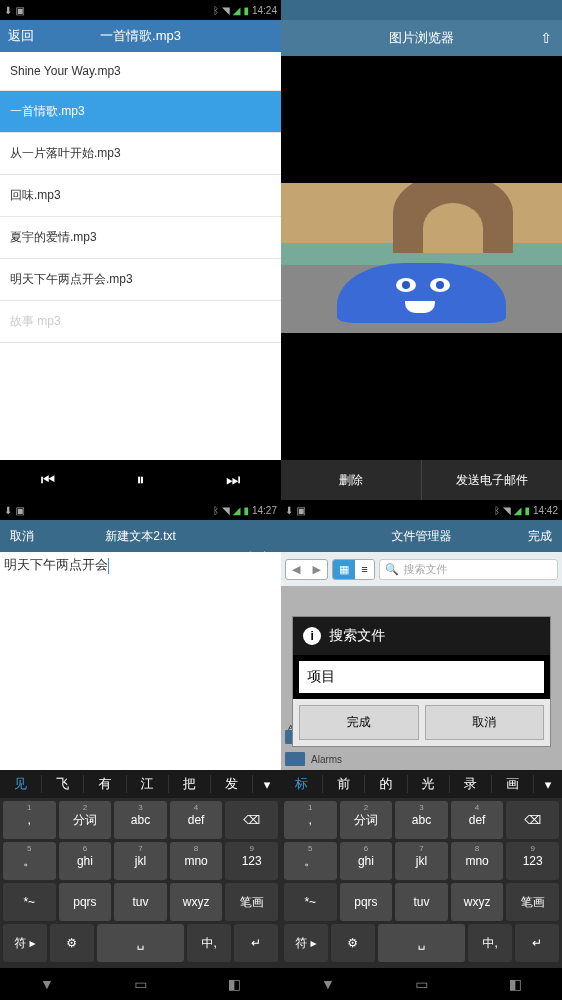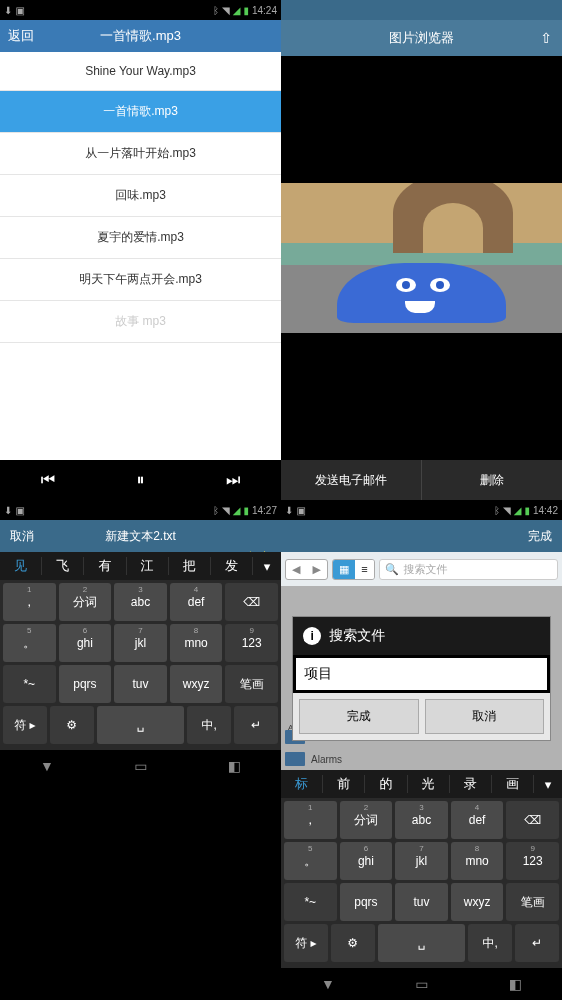--- a/index.html
+++ b/index.html
@@ -12,21 +12,21 @@
 .status-left, .status-right { display: flex; gap: 3px; align-items: center; }
 .status-icon { font-size: 10px; }
 
 
 .header-blue { background: #3a7ab5; color: #fff; height: 32px; display: flex; align-items: center; justify-content: space-between; padding: 0 8px; font-size: 13px; }
 .header-blue-title { position: absolute; left: 0; right: 0; text-align: center; pointer-events: none; }
 .progress-bar-row { background: #000; color: #fff; padding: 8px 6px; display: flex; align-items: center; gap: 6px; font-size: 10px; }
 .progress-track { flex: 1; height: 3px; background: #444; position: relative; border-radius: 2px; }
 .progress-fill { position: absolute; left: 0; top: 0; height: 100%; background: #3a9ad5; width: 20%; border-radius: 2px; }
 .progress-thumb { position: absolute; left: 20%; top: 50%; transform: translate(-50%, -50%); width: 14px; height: 14px; background: radial-gradient(circle, #eee 40%, #999 100%); border-radius: 50%; }
-.song-list { flex: 1; background: #fff; overflow-y: hidden; text-align: center; }
+.song-list { flex: 1; background: #fff; overflow-y: hidden; }
 .song-item { padding: 12px 10px; border-bottom: 1px solid #e5e5e5; font-size: 12px; color: #333; }
 .song-item.selected { background: #3aa0e5; color: #fff; }
 .song-item.faded { color: #ccc; }
 .play-controls { background: #000; height: 40px; display: flex; align-items: center; justify-content: space-around; color: #fff; font-size: 16px; }
 .play-btn { cursor: pointer; }
 
 
 .q2-header { background: #4a7a9a; color: #fff; height: 36px; display: flex; align-items: center; justify-content: center; font-size: 13px; position: relative; }
 .q2-share { position: absolute; right: 10px; font-size: 14px; }
 .q2-body { flex: 1; background: #000; display: flex; align-items: center; justify-content: center; }
@@ -57,21 +57,21 @@
 .fm-view-btns { display: flex; border: 1px solid #aaa; border-radius: 3px; overflow: hidden; }
 .fm-view-btn { padding: 3px 6px; font-size: 11px; background: #fff; }
 .fm-view-btn.active { background: #3a9ad5; color: #fff; }
 .fm-search { flex: 1; display: flex; align-items: center; border: 1px solid #ccc; background: #fff; border-radius: 3px; padding: 2px 6px; font-size: 11px; color: #aaa; gap: 4px; }
 .fm-body { flex: 1; background: #fff; position: relative; }
 .fm-overlay { position: absolute; top: 0; left: 0; right: 0; bottom: 0; background: rgba(0,0,0,0.3); display: flex; align-items: flex-start; justify-content: center; padding-top: 30px; }
 .dialog { width: 92%; background: #fff; border: 1px solid #888; }
 .dialog-header { background: #1a1a1a; color: #fff; padding: 10px; display: flex; align-items: center; gap: 8px; font-size: 14px; }
 .dialog-info-icon { width: 18px; height: 18px; background: #fff; color: #000; border-radius: 50%; display: flex; align-items: center; justify-content: center; font-weight: bold; font-size: 12px; }
 .dialog-input-row { padding: 0; }
-.dialog-input { width: 100%; border: 3px solid #000000; padding: 8px; font-size: 14px; outline: none; }
+.dialog-input { width: 100%; border: 6px solid #000000; padding: 8px; font-size: 14px; outline: none; }
 .dialog-btns { display: flex; padding: 6px; gap: 6px; background: #e8e8e8; }
 .dialog-btn { flex: 1; padding: 8px; background: #d8d8d8; border: 1px solid #aaa; text-align: center; font-size: 12px; }
 .fm-folder-icon { width: 40px; height: 30px; background: #5a9ad5; border-radius: 2px 2px 0 0; position: relative; }
 .fm-folder-icon::before { content:''; position: absolute; top: -4px; left: 0; width: 16px; height: 4px; background: #5a9ad5; border-radius: 2px 2px 0 0; }
 .fm-list-row { display: flex; align-items: center; padding: 4px; font-size: 10px; color: #555; gap: 6px; }
 .fm-list-icon { width: 20px; height: 14px; background: #5a9ad5; border-radius: 1px; }
 
 
 .suggestion-row { background: #1a1a1a; height: 28px; display: flex; align-items: center; }
 .sug-item { flex: 1; text-align: center; color: #fff; font-size: 13px; border-right: 1px solid #333; }
@@ -140,22 +140,22 @@
             <div class="car-pupil"></div>
           </div>
         <div class="car-eye right">
             <div class="car-pupil"></div>
           </div>
         <div class="car-mouth"></div>
       </div>
     </div>
   </div>
   <div class="q2-actions">
+    <div class="q2-action-btn">删除</div>
     <div class="q2-action-btn">发送电子邮件</div>
-    <div class="q2-action-btn">删除</div>
   </div>
 </div>
 
 <div class="quadrant">
   <div class="status-bar">
     <div class="status-left">
         <span class="status-icon">⬇</span>
         <span class="status-icon">▣</span>
       </div>
     <div class="status-right">
@@ -163,20 +163,23 @@
         <span class="status-icon">◥</span>
         <span class="status-icon" style="color:#5c5">◢</span>
         <span class="status-icon" style="color:#5c5">▮</span>
         <span>14:27</span>
       </div>
   </div>
   <div class="q34-header">
     <span>取消</span>
     <span class="q34-header-title">新建文本2.txt</span>
     <span class="save-link">保存</span>
+  </div>
+  <div class="text-area">
+    <span>明天下午两点开会</span><span class="cursor"></span>
   </div>
   <div class="suggestion-row">
     <div class="sug-item highlight">见</div>
     <div class="sug-item">飞</div>
     <div class="sug-item">有</div>
     <div class="sug-item">江</div>
     <div class="sug-item">把</div>
     <div class="sug-item">发</div>
     <div class="sug-item">▾</div>
   </div>
@@ -275,20 +278,21 @@
     <div class="status-right">
         <span class="status-icon">ᛒ</span>
         <span class="status-icon">◥</span>
         <span class="status-icon" style="color:#5c5">◢</span>
         <span class="status-icon" style="color:#5c5">▮</span>
         <span>14:42</span>
       </div>
   </div>
   <div class="q34-header">
     <span></span>
+    <span class="q34-header-title">文件管理器</span>
     <span>完成</span>
   </div>
   <div class="fm-toolbar">
     <div class="fm-nav-btns">
       <div class="fm-nav-btn">◀</div>
       <div class="fm-nav-btn">▶</div>
     </div>
     <div class="fm-view-btns">
       <div class="fm-view-btn active">▦</div>
       <div class="fm-view-btn">≡</div>

